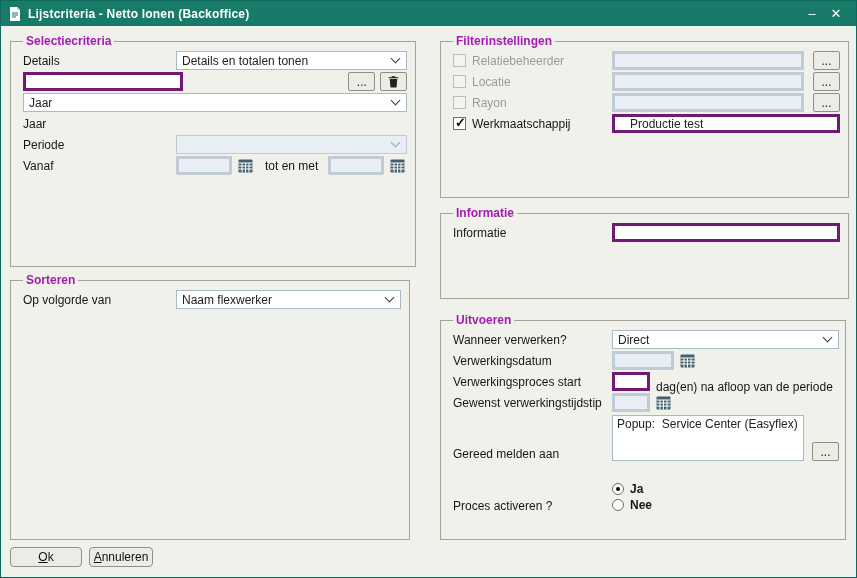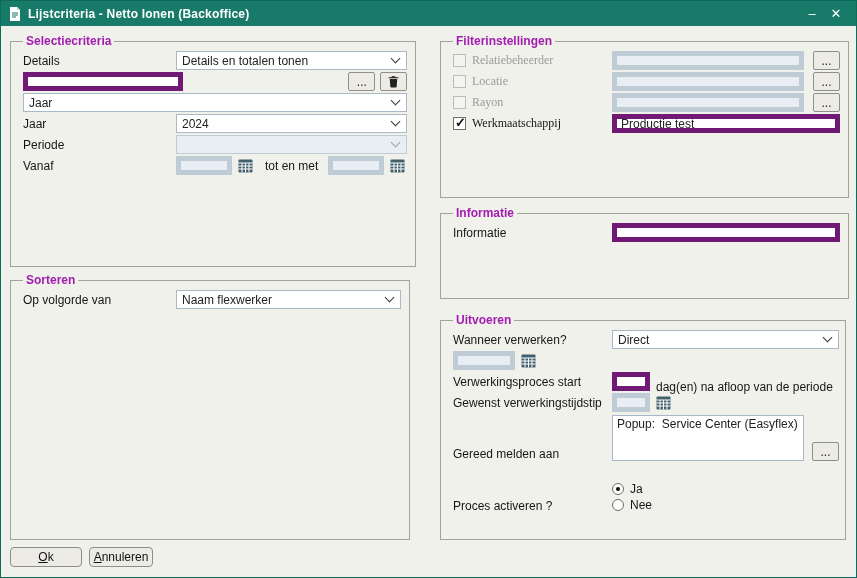--- a/index.html
+++ b/index.html
@@ -17,26 +17,26 @@
   .tb-btn { width:24px; height:25px; display:flex; align-items:center; justify-content:center; font-size:13px; cursor:default; color:#fff; }
   .body { position:absolute; top:25px; left:0; right:0; bottom:0; }
 
   fieldset.fs { position:absolute; border:1px solid #a3a39a; padding:1px 8px 4px 12px; }
   legend { font-size:12px; font-weight:bold; color:#a21caf; padding:0 3px; margin-left:0px; }
 
   .row { display:flex; align-items:center; height:19px; margin-top:2px; font-size:12px; color:#161616; }
   .row.top { align-items:flex-end; height:auto; }
   .lab { flex:0 0 auto; }
   .w153 { flex:0 0 153px; }
-  .w140 { flex:0 0 140px;font-family:Liberation Serif, serif; }
+  .w140 { flex:0 0 140px; }
   .w159 { flex:0 0 159px; }
   .dim  { color:#9a9a9a; }
 
   .input {
-    height:19px; border:5px solid #701a75; background:#fff; padding:0 4px;
+    height:19px; border:3px solid #701a75; background:#fff; padding:0 15px;
     font-family:"Liberation Sans", sans-serif; font-size:12px; color:#222; outline:none;
   }
   .input.dis { background:#e9eef4; border-color:#bfccd5; }
 
   .combo {
     height:19px; border:1px solid #a9bac6; background:#fff;
     display:flex; align-items:center; padding:0 5px; color:#222;
   }
   .combo .txt { flex:1; overflow:hidden; white-space:nowrap; font-size:12px; }
   .combo .chev {
@@ -57,21 +57,21 @@
 
   .chk {
     width:13px; height:13px; flex:0 0 13px; border:1px solid #6f6f6f; background:#fff;
     margin-right:6px; position:relative;
   }
   .chk.dis { border-color:#bcbcbc; background:#f3f3ef; }
   .chk.checked::after { content:"\2713"; position:absolute; left:1px; top:-3px; font-size:13px; font-weight:bold; color:#111; }
 
   .radio { width:12px; height:12px; flex:0 0 12px; border:1px solid #6c6c6c; border-radius:50%; background:#fff; margin-right:6px; position:relative; }
   .radio.sel::after { content:""; position:absolute; left:3px; top:3px; width:4px; height:4px; border-radius:50%; background:#0a0a0a; }
-  .radiorow { display:flex; align-items:center; height:16px; font-size:12px; }
+  .radiorow { display:flex; align-items:center; height:16px; font-size:12px;font-weight:bold; }
 
   .listbox {
     width:192px; height:46px; border:1px solid #a9bac6; background:#fff;
     font-size:12px; color:#222; padding:1px 4px; white-space:pre-wrap; overflow:hidden;
   }
 
   .fbtn { position:absolute; width:72px; height:20px; background:#ecebe5; border:1px solid #8f8f86; border-radius:4px; display:flex; align-items:center; justify-content:flex-end; }
   .fbtn span { display:block; width:100%; text-align:center; font-size:12px; color:#111; }
   .fbtn span::first-letter { text-decoration:underline; }
 
@@ -126,24 +126,20 @@
 
       <div class="row">
         <div class="combo flex1">
           <span class="txt">Jaar</span>
           <span class="chev"></span>
         </div>
       </div>
 
       <div class="row">
         <span class="lab w153">Jaar</span>
-        <div class="combo flex1">
-          <span class="txt">2024</span>
-          <span class="chev"></span>
-        </div>
       </div>
 
       <div class="row">
         <span class="lab w153">Periode</span>
         <div class="combo dis flex1">
           <span class="txt"></span>
           <span class="chev"></span>
         </div>
       </div>
 
@@ -232,20 +228,21 @@
 
       <div class="row">
         <span class="lab w159">Wanneer verwerken?</span>
         <div class="combo flex1">
           <span class="txt">Direct</span>
           <span class="chev"></span>
         </div>
       </div>
 
       <div class="row">
+        <span class="lab w159">Verwerkingsdatum</span>
         <input class="input dis" style="width: 62px;" value="">
         <span class="icbtn ml4">
           <svg width="15" height="15" viewBox="0 0 15 15">
             <rect x="0.5" y="1.5" width="14" height="13" rx="1" fill="#41606c"></rect>
             <line x1="0.5" y1="5" x2="14.5" y2="5" stroke="#fff"></line>
               <line x1="0.5" y1="8" x2="14.5" y2="8" stroke="#fff"></line>
             <line x1="0.5" y1="11" x2="14.5" y2="11" stroke="#fff"></line>
               <line x1="4" y1="5" x2="4" y2="14.5" stroke="#fff"></line>
             <line x1="7.5" y1="5" x2="7.5" y2="14.5" stroke="#fff"></line>
               <line x1="11" y1="5" x2="11" y2="14.5" stroke="#fff"></line>

